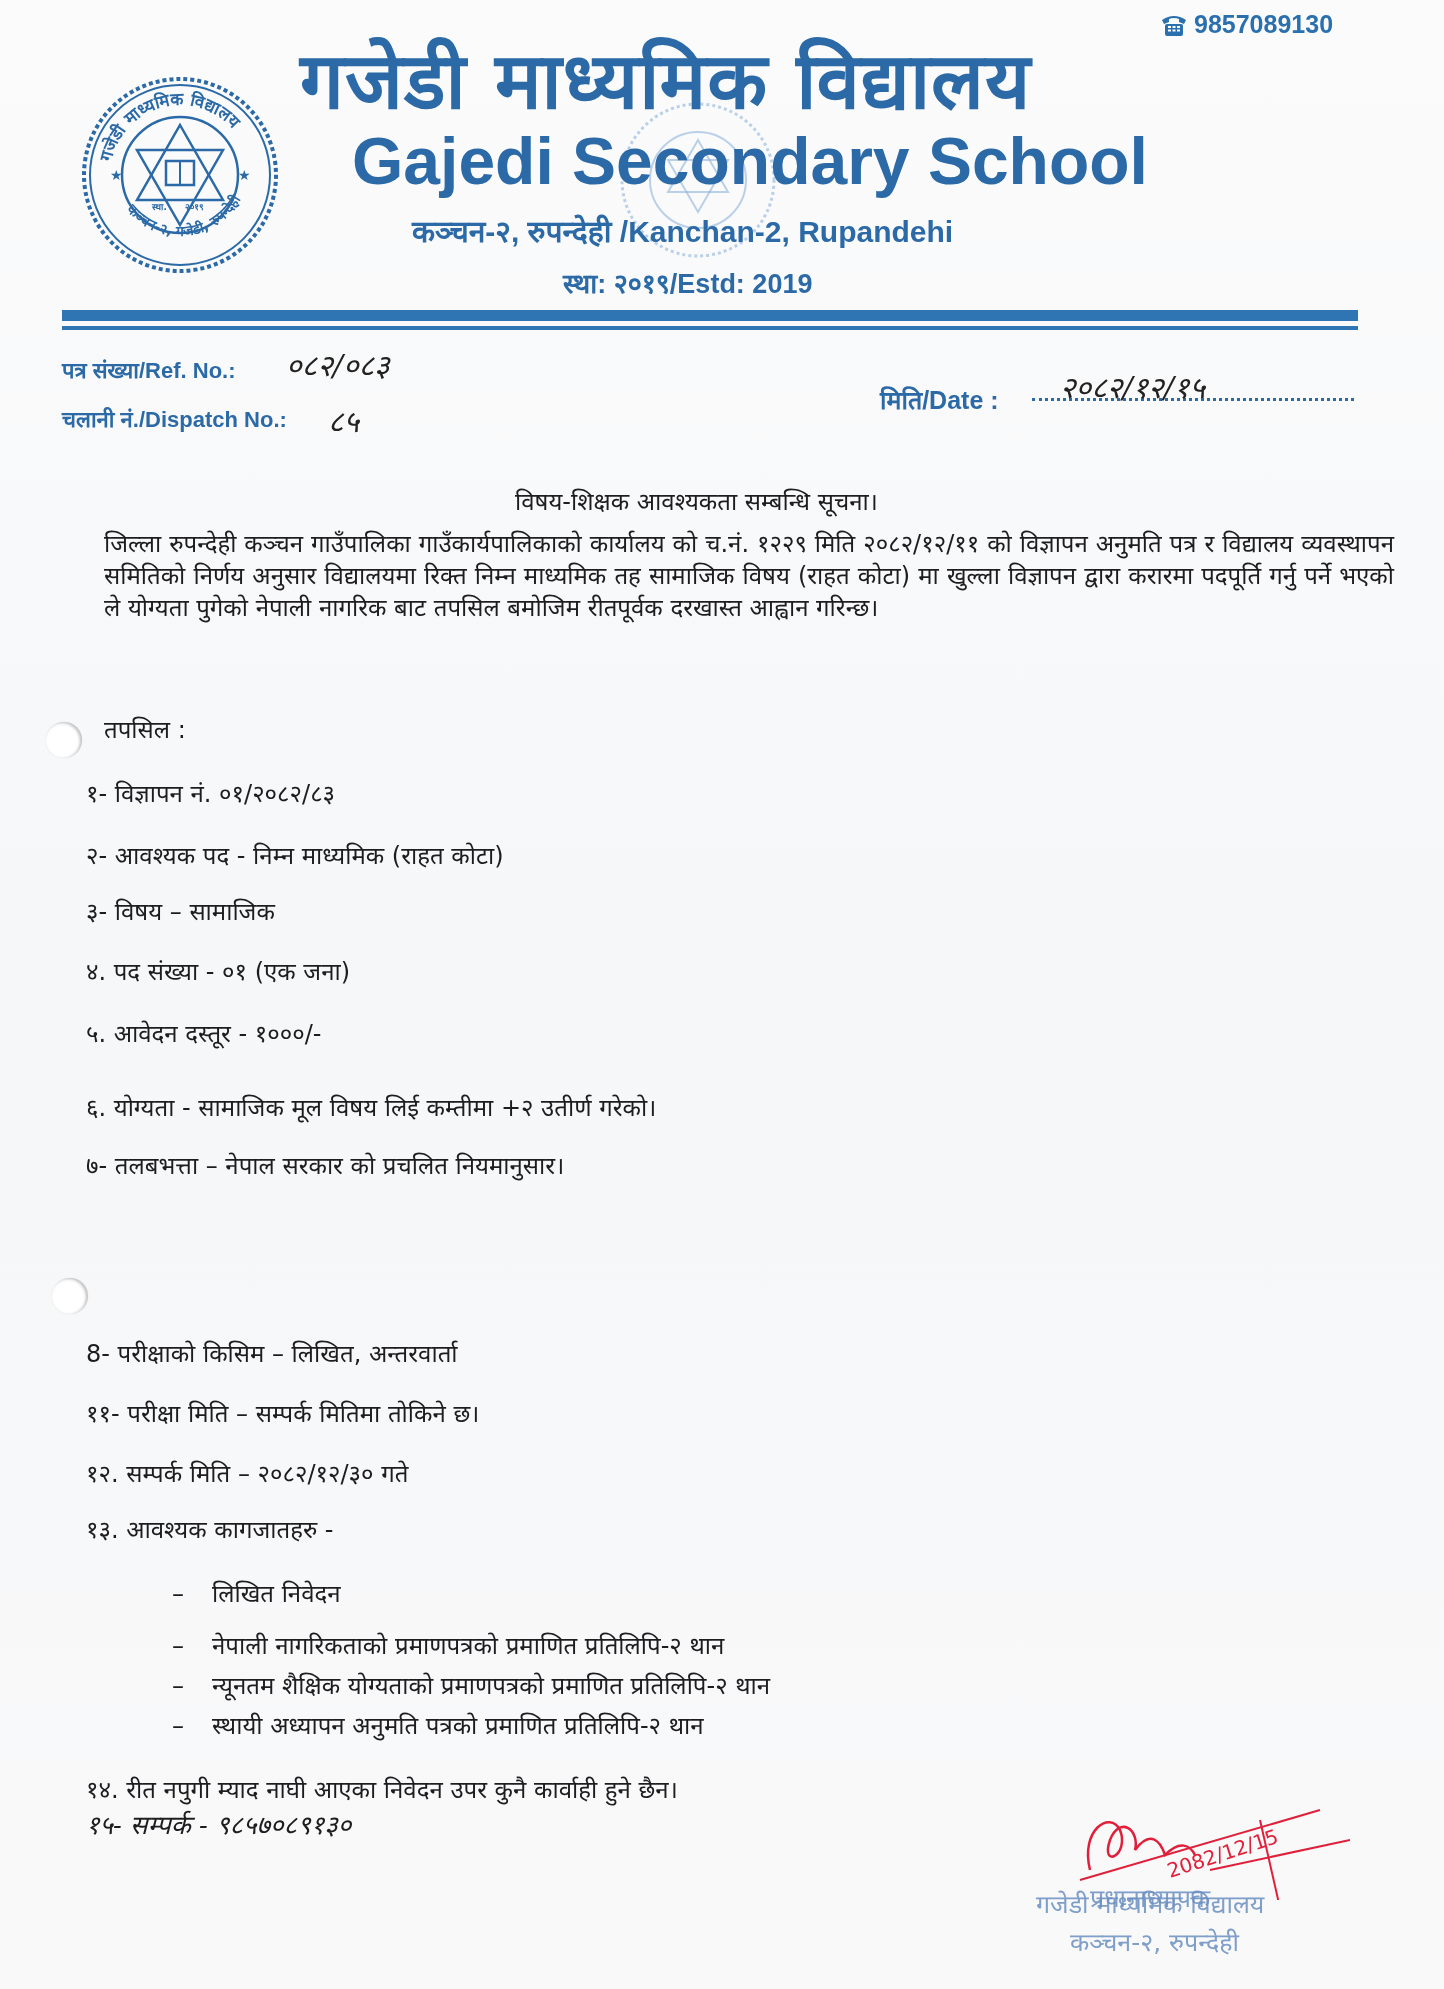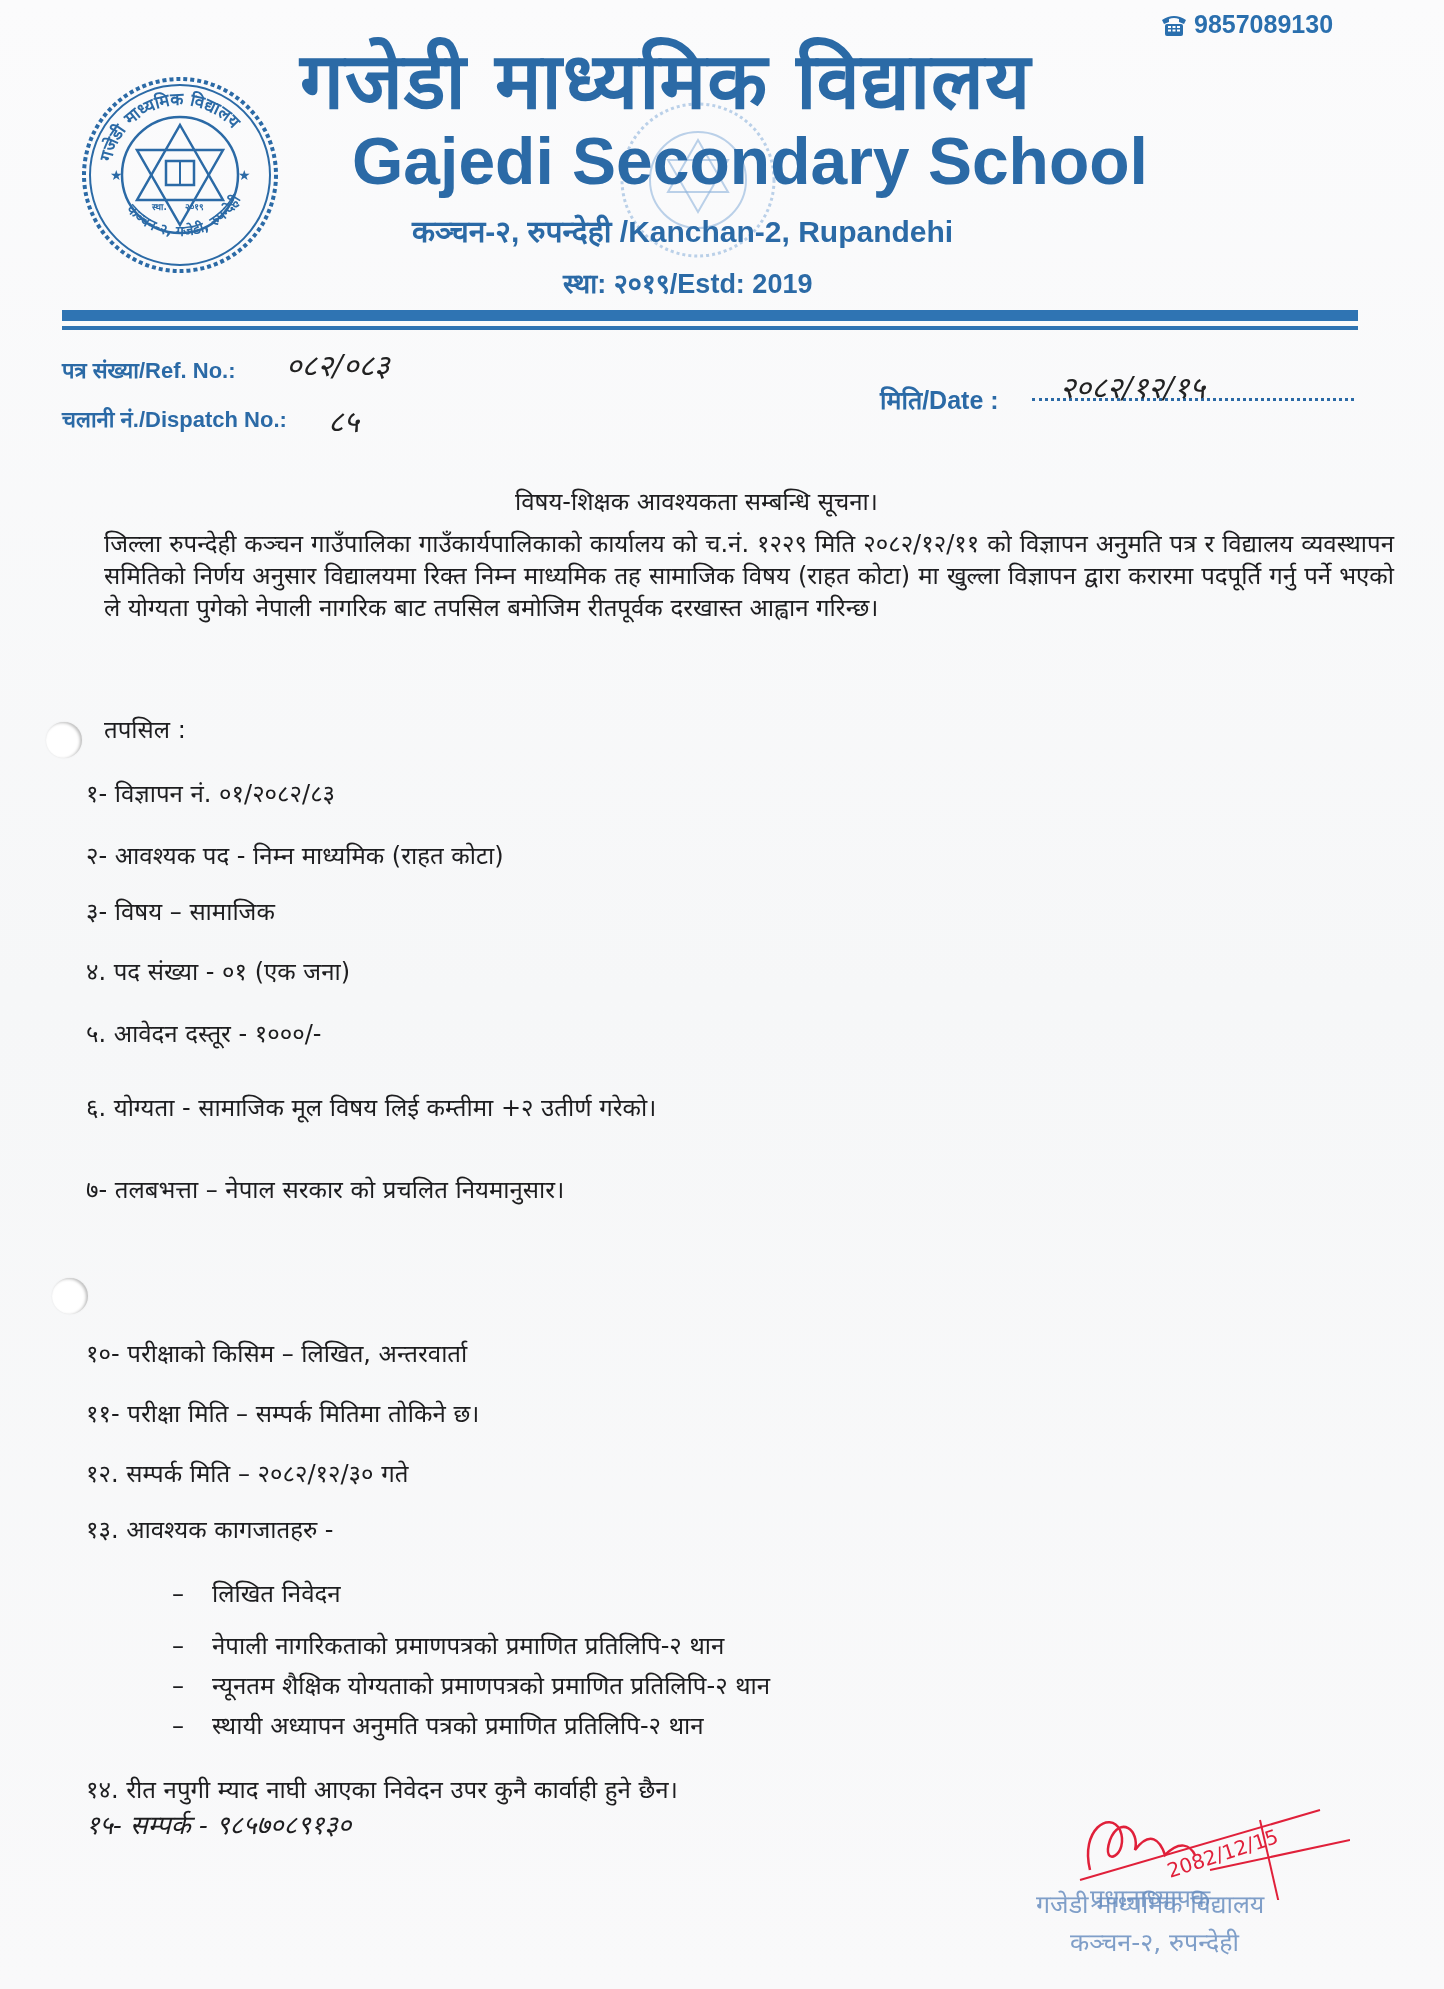--- a/index.html
+++ b/index.html
@@ -117,22 +117,22 @@
   <div class="abs subject">विषय-शिक्षक आवश्यकता सम्बन्धि सूचना।</div>
   <div class="abs para">जिल्ला रुपन्देही कञ्चन गाउँपालिका गाउँकार्यपालिकाको  कार्यालय को च.नं. १२२९ मिति २०८२/१२/११ को विज्ञापन अनुमति पत्र र विद्यालय व्यवस्थापन समितिको निर्णय अनुसार विद्यालयमा रिक्त निम्न माध्यमिक तह सामाजिक विषय (राहत कोटा) मा खुल्ला विज्ञापन द्वारा करारमा पदपूर्ति गर्नु पर्ने भएको ले योग्यता पुगेको नेपाली नागरिक बाट तपसिल बमोजिम रीतपूर्वक दरखास्त आह्वान गरिन्छ।</div>
   <div class="abs tapsil">तपसिल :</div>
 
   <div class="item" style="top:776px;">१- विज्ञापन नं. ०१/२०८२/८३</div>
   <div class="item" style="top:838px;">२- आवश्यक पद - निम्न माध्यमिक (राहत कोटा)</div>
   <div class="item" style="top:894px;">३- विषय – सामाजिक</div>
   <div class="item" style="top:954px;">४. पद संख्या - ०१ (एक जना)</div>
   <div class="item" style="top:1016px;">५. आवेदन दस्तूर - १०००/-</div>
   <div class="item" style="top:1090px;">६. योग्यता - सामाजिक मूल विषय लिई कम्तीमा +२ उतीर्ण गरेको।</div>
-  <div class="item" style="top:1148px;margin-top:24px;">७- तलबभत्ता – नेपाल सरकार को प्रचलित नियमानुसार।</div>
-  <div class="item" style="top:1336px;">१०- परीक्षाको किसिम – लिखित, अन्तरवार्ता</div>
+  <div class="item" style="top:1148px;">७- तलबभत्ता – नेपाल सरकार को प्रचलित नियमानुसार।</div>
+  <div class="item" style="top:1336px;">8- परीक्षाको किसिम – लिखित, अन्तरवार्ता</div>
   <div class="item" style="top:1396px;">११- परीक्षा मिति – सम्पर्क मितिमा तोकिने छ।</div>
   <div class="item" style="top:1456px;">१२. सम्पर्क मिति – २०८२/१२/३० गते</div>
   <div class="item" style="top:1512px;">१३. आवश्यक कागजातहरु -</div>
 
   <div class="sub" style="top:1576px;"><span class="dash">–</span><span>लिखित निवेदन</span></div>
   <div class="sub" style="top:1628px;"><span class="dash">–</span><span>नेपाली नागरिकताको प्रमाणपत्रको प्रमाणित प्रतिलिपि-२ थान</span></div>
   <div class="sub" style="top:1668px;"><span class="dash">–</span><span>न्यूनतम शैक्षिक योग्यताको प्रमाणपत्रको प्रमाणित प्रतिलिपि-२ थान</span></div>
   <div class="sub" style="top:1708px;"><span class="dash">–</span><span>स्थायी अध्यापन अनुमति पत्रको प्रमाणित प्रतिलिपि-२ थान</span></div>
 
   <div class="item" style="top:1772px;">१४. रीत नपुगी म्याद नाघी आएका निवेदन उपर कुनै कार्वाही हुने छैन।</div>

